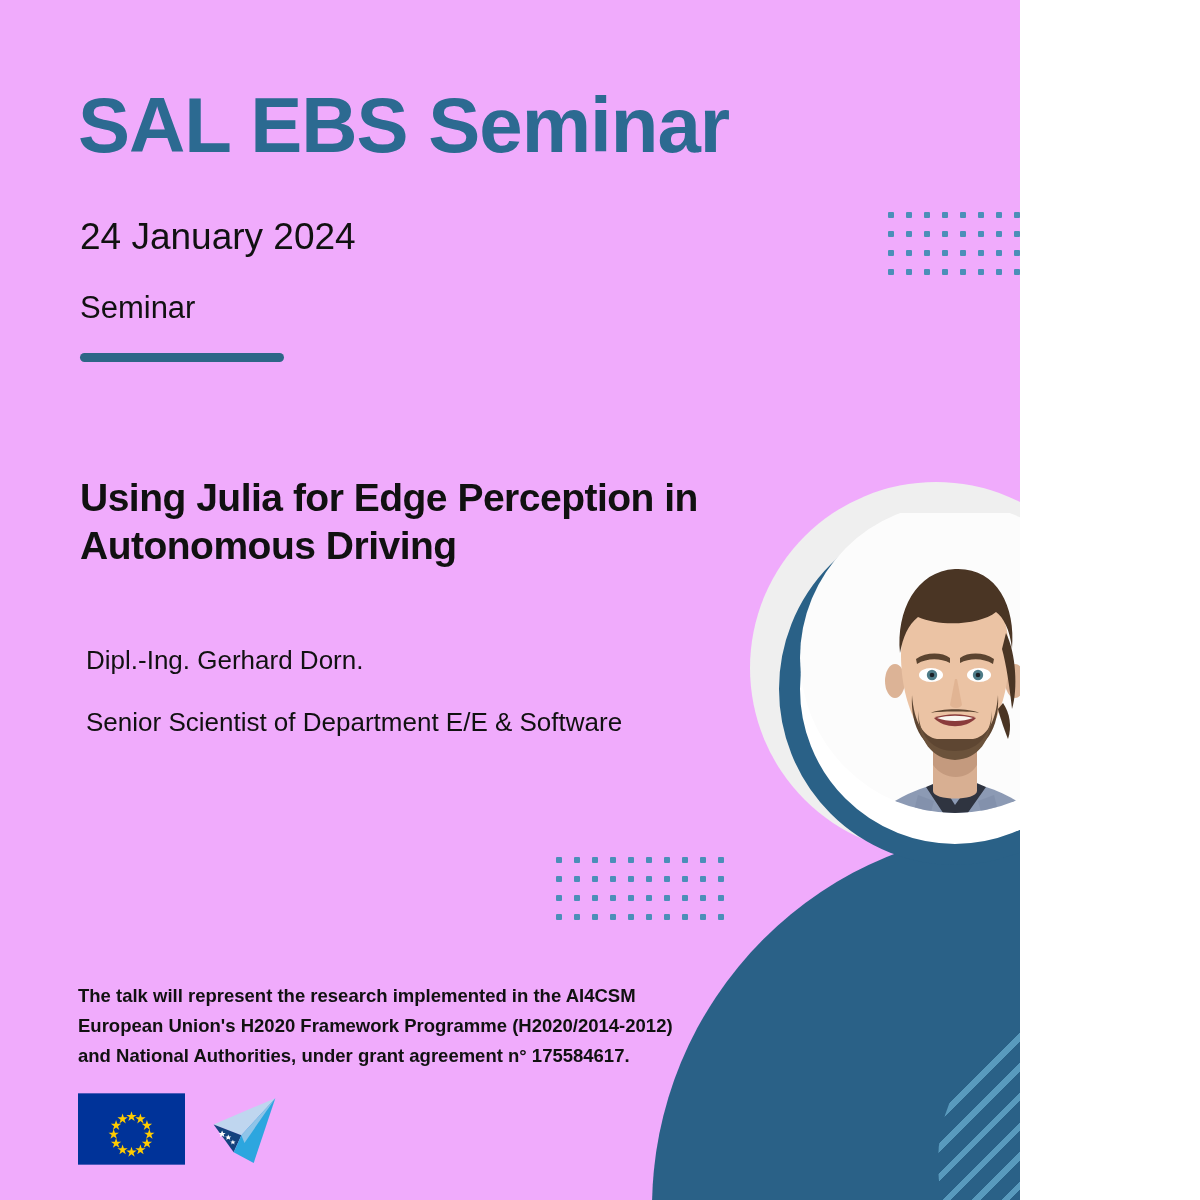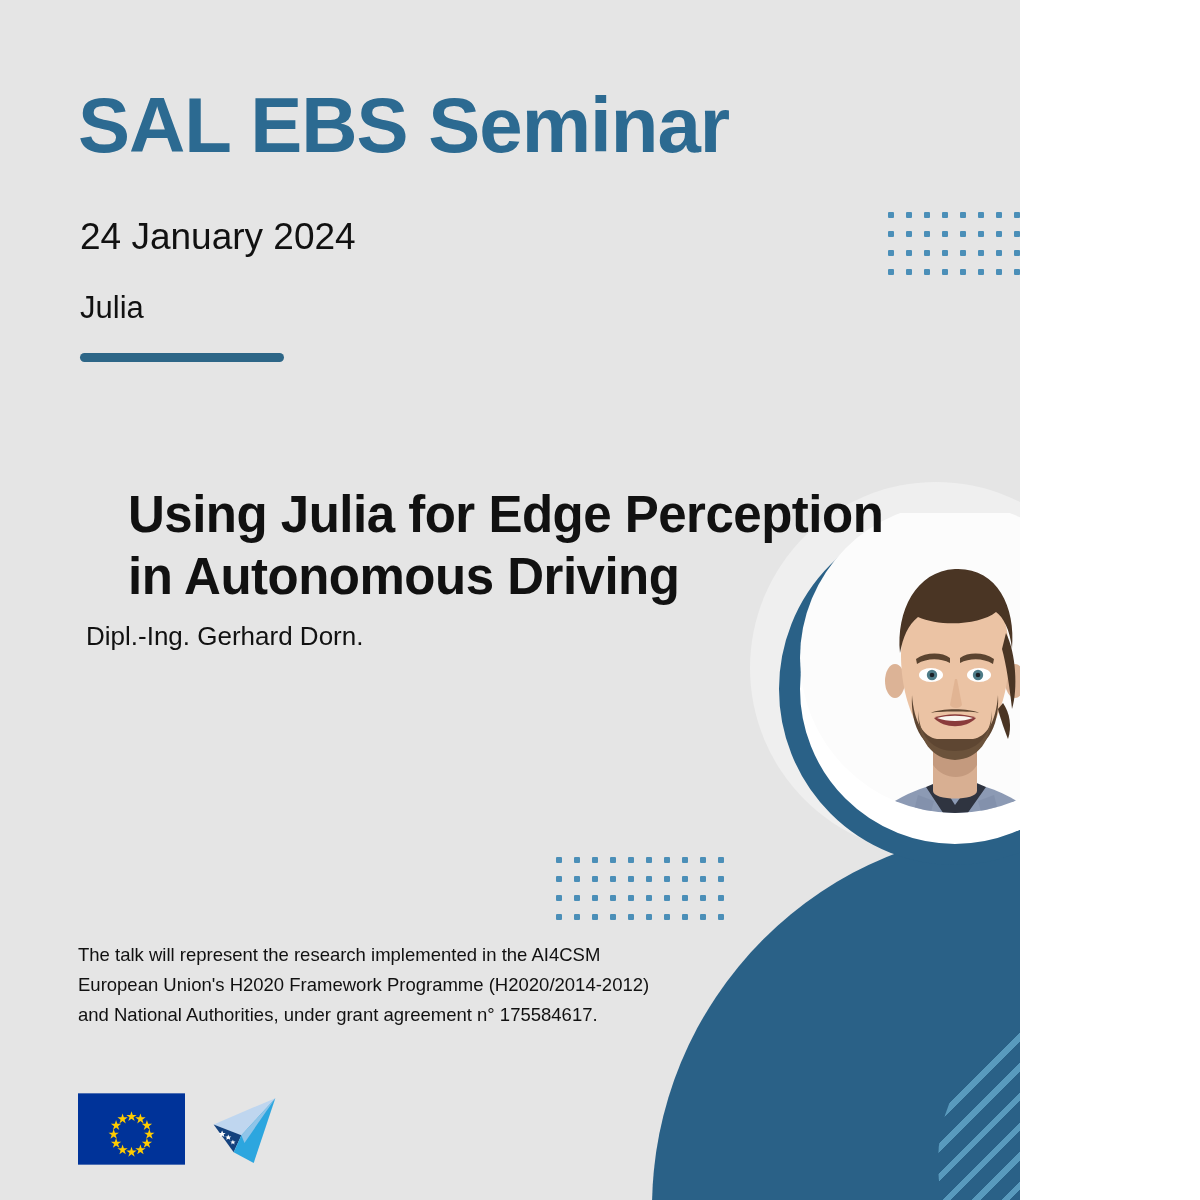--- a/index.html
+++ b/index.html
@@ -7,21 +7,21 @@
     width:1200px;height:1200px;
     background:#ffffff;
     font-family:"Liberation Sans", sans-serif;
     overflow:hidden;
     position:relative;
   }
   .poster{
     position:absolute;inset:0;
     width:1020px;height:1200px;
     overflow:hidden;
-    background:#e5e5e5;
+    background:#f0abfc;
   }
 
   
   .deco{position:absolute;inset:0;pointer-events:none;}
 
   
   .blob{
     position:absolute;
     left:652px;top:828px;
     width:760px;height:760px;
@@ -102,35 +102,35 @@
   }
   .venue{
     position:absolute;left:80px;top:290px;
     font-size:31px;color:#111111;font-weight:400;
   }
   .rule{
     position:absolute;left:80px;top:353px;
     width:204px;height:9px;border-radius:5px;background:#2D6687;
   }
   .talk-title{
-    position:absolute;left:80px;top:484px;
+    position:absolute;left:80px;top:474px;
     width:770px;
-    font-size:51px;font-weight:bold;color:#111111;
-    line-height:1.22;letter-spacing:-.5px;margin-left:48px;
+    font-size:39px;font-weight:bold;color:#111111;
+    line-height:1.22;letter-spacing:-.5px;
   }
   .speaker{
     position:absolute;left:86px;top:618px;
     width:700px;
     font-size:26px;color:#111111;line-height:1.46;font-weight:400;
   }
-  .speaker div{white-space:nowrap;}
+  .speaker div{white-space:nowrap;margin-top:24px;}
   .funding{
-    position:absolute;left:78px;top:940px;
+    position:absolute;left:78px;top:981px;
     width:640px;
-    font-size:18.5px;color:#111111;line-height:1.62;font-weight:400;
+    font-size:18.5px;color:#111111;line-height:1.62;font-weight:700;
   }
   .funding div{white-space:nowrap;}
 
   
   .logos{position:absolute;left:78px;top:1087px;height:84px;display:flex;align-items:center;gap:22px;}
   .eu-flag{width:107px;height:72px;display:block;}
   .ju-logo{width:78px;height:74px;display:block;}
 </style>
 </head>
 <body>
@@ -271,27 +271,28 @@
         <path d="M131 200 C140 195 170 195 179 200 C174 198 136 198 131 200 Z" fill="#5E4632"></path>
 
         <path d="M134 205 C146 200 164 200 176 205 C166 216 144 216 134 205 Z" fill="#8A3B3B"></path>
         <path d="M137 205 C148 202 162 202 173 205 C163 209 147 209 137 205 Z" fill="#FAF6F1"></path>
       </svg>
     </div>
   </div>
 
   <div class="headline">SAL EBS Seminar</div>
   <div class="date">24 January 2024</div>
-  <div class="venue">Julia</div>
+  <div class="venue">Seminar</div>
   <div class="rule"></div>
 
   <div class="talk-title">Using Julia for Edge Perception in Autonomous Driving</div>
 
   <div class="speaker">
     <div>Dipl.-Ing. Gerhard Dorn.</div>
+    <div>Senior Scientist of Department E/E &amp; Software</div>
   </div>
 
   <div class="funding">
     <div>The talk will represent the research implemented in the AI4CSM</div>
     <div>European Union's H2020 Framework Programme (H2020/2014-2012)</div>
     <div>and National Authorities, under grant agreement n° 175584617.</div>
   </div>
 
   <div class="logos">
 

